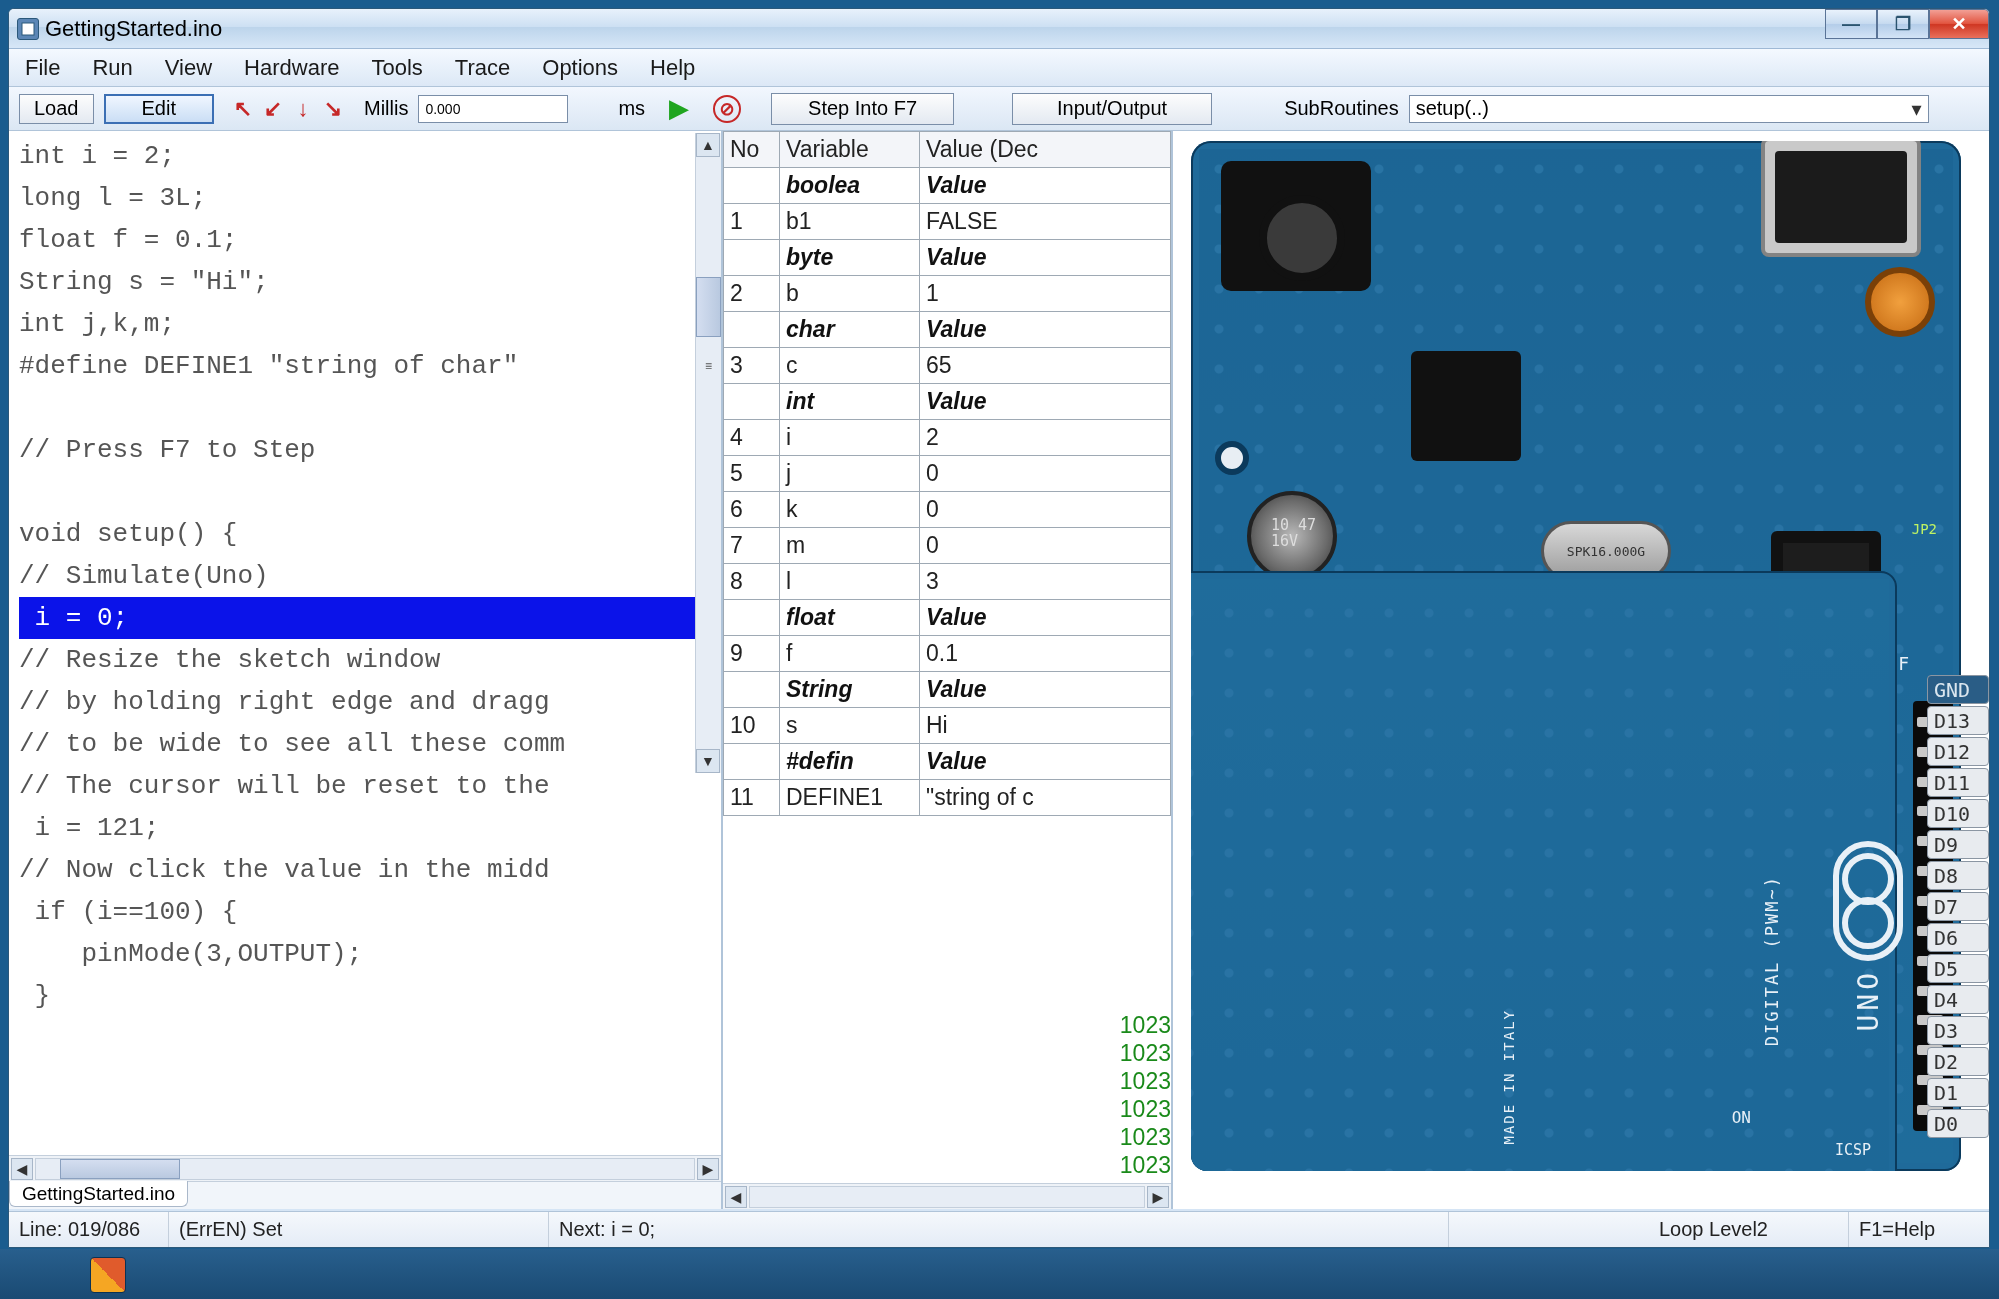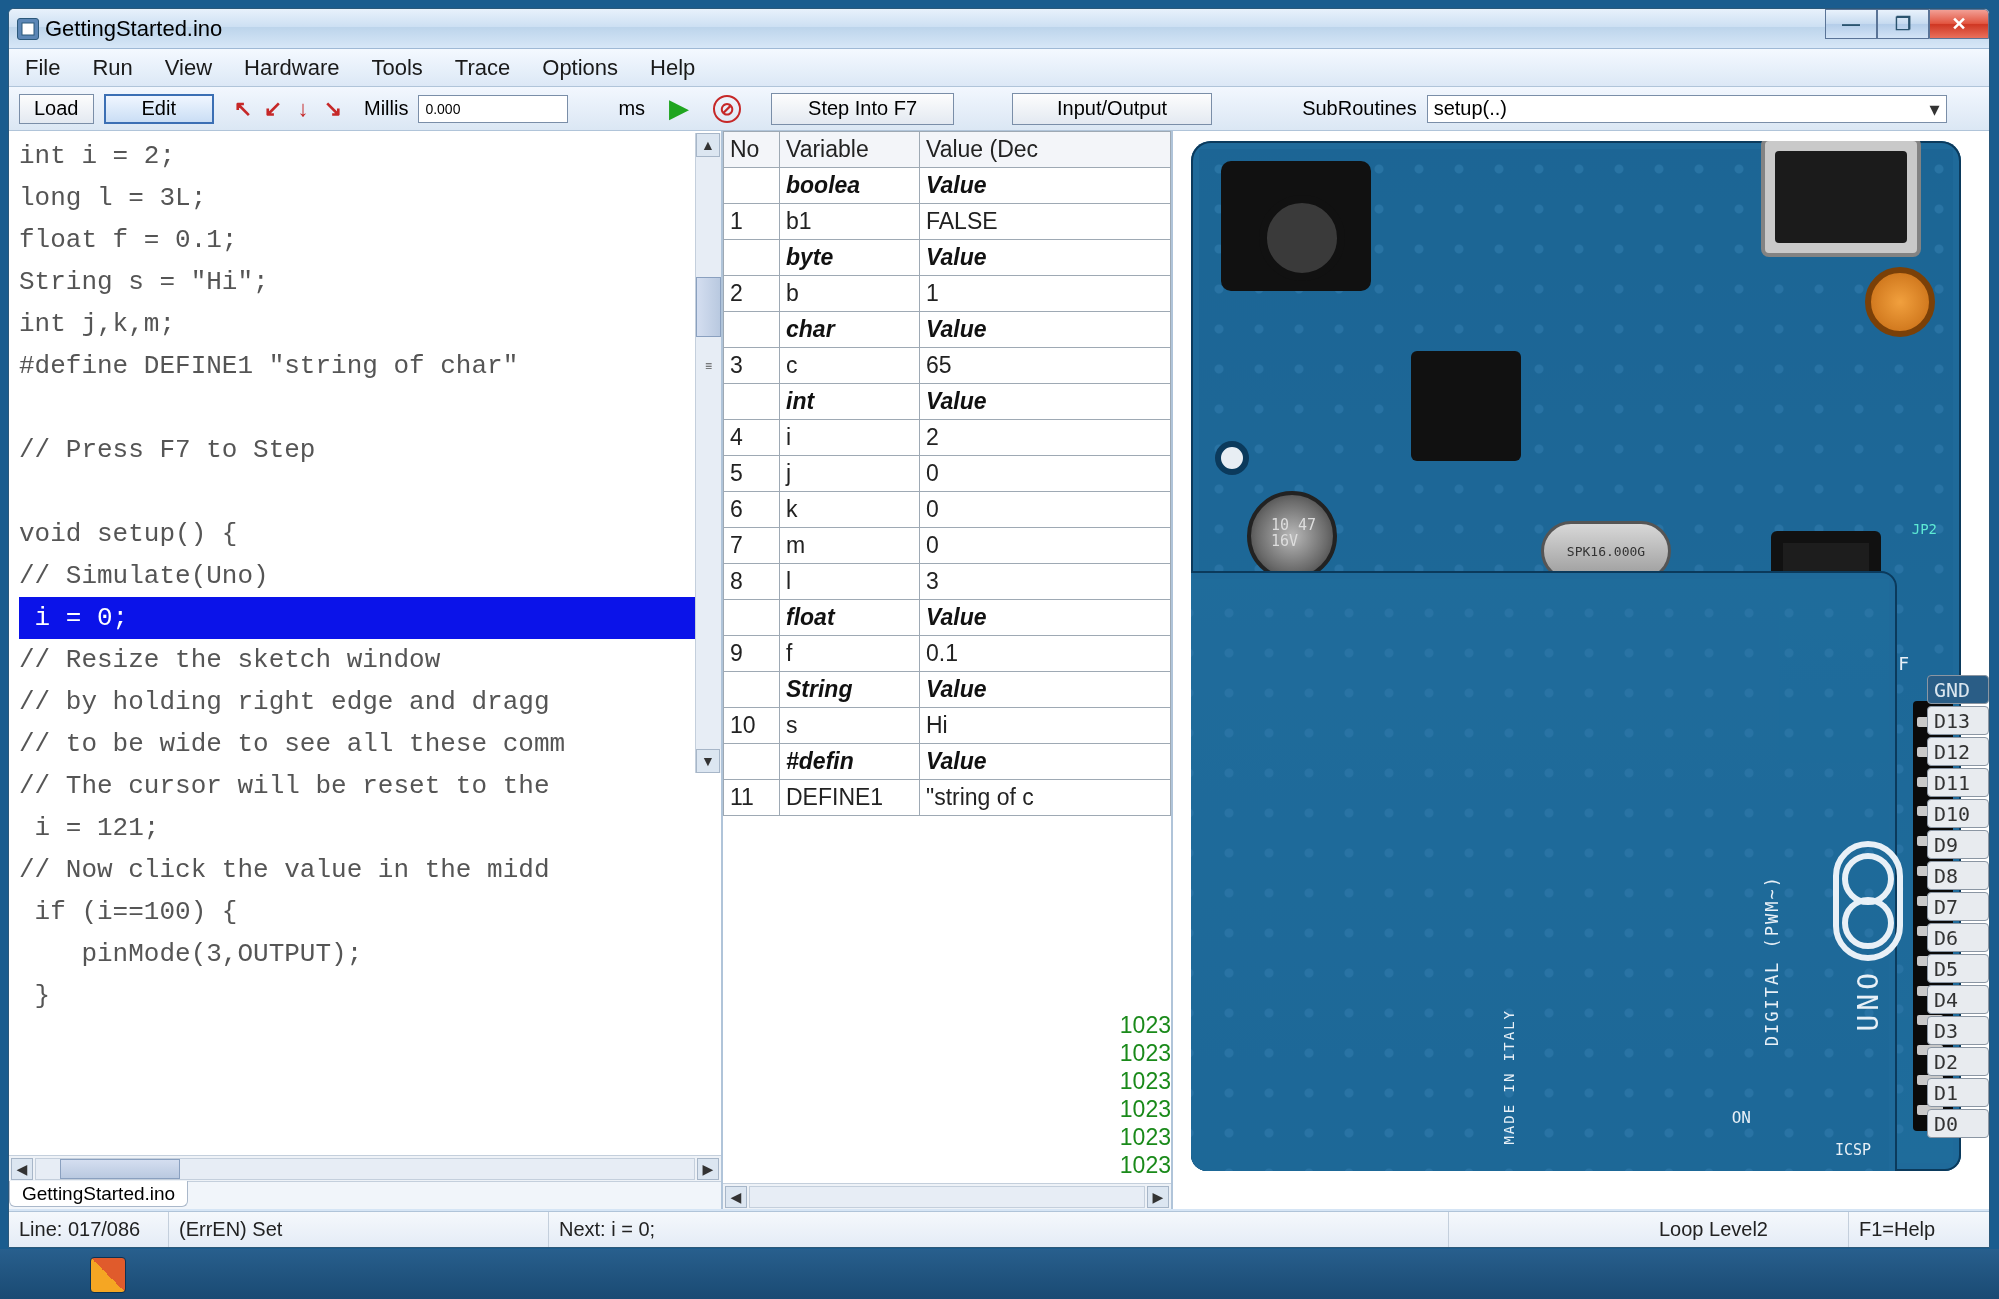--- a/index.html
+++ b/index.html
@@ -136,21 +136,21 @@
   }
   .big-btn {
     border: 1px solid #7a8ea8;
     background: linear-gradient(#fdfdfd,#e3e9f1);
     height: 32px;
     padding: 0 36px;
     font-size: 20px;
     display: flex; align-items: center;
   }
   .io-btn { margin-left: 48px; padding: 0 44px; }
-  .sr-label { margin-left: 80px; font-size: 20px; }
+  .sr-label { margin-left: 62px; font-size: 20px; }
   .sr-select {
     border: 1px solid #7a8ea8;
     background: #fff;
     height: 28px; flex: 1;
     display: flex; align-items: center;
     padding: 0 6px;
     font-size: 20px;
     position: relative;
     max-width: 520px;
   }
@@ -455,21 +455,21 @@
   .uno-logo .inf::before,.uno-logo .inf::after{
     content:"";position:absolute;left:50%;transform:translateX(-50%);
     width:40px;height:40px;border:6px solid #e8f0f7;border-radius:50%;
   }
   .uno-logo .inf::before{top:6px;} .uno-logo .inf::after{bottom:6px;}
   .uno-logo .txt{font-size:28px;letter-spacing:4px;font-family:monospace;writing-mode:vertical-rl;transform:rotate(180deg);margin:0 auto;}
 
   .rxtx{position:absolute;top:460px;right:210px;font-family:monospace;color:#e8f0f7;font-size:16px;line-height:20px;}
   .aref{position:absolute;top:512px;right:52px;font-family:monospace;color:#e8f0f7;font-size:18px;}
   .icsp{position:absolute;bottom:12px;right:90px;font-family:monospace;color:#e8f0f7;font-size:15px;}
-  .jp2{position:absolute;top:380px;right:24px;font-family:monospace;color:#5eead4;font-size:14px;}
+  .jp2{position:absolute;top:380px;right:24px;font-family:monospace;color:#bef264;font-size:14px;}
   .on-lbl{position:absolute;bottom:44px;right:210px;font-family:monospace;color:#e8f0f7;font-size:16px;}
 
   
   .pin-chips{
     position:absolute; top:544px; right:0;
     display:flex;flex-direction:column;gap:2px;
   }
   .pin-chip{
     width:62px;height:29px;
     background:#e8ebef;border:1px solid #8b96a3;
@@ -840,21 +840,21 @@
           <div class="pin-chip">D4</div>
           <div class="pin-chip">D3</div>
           <div class="pin-chip">D2</div>
           <div class="pin-chip">D1</div>
           <div class="pin-chip">D0</div>
         </div>
     </div>
   </div>
 
   <div class="statusbar">
-    <div class="cell" style="width:160px">Line: 017/086</div>
+    <div class="cell" style="width:160px">Line: 019/086</div>
     <div class="cell" style="width:380px">(ErrEN) Set</div>
     <div class="cell" style="width:900px">Next: i = 0;</div>
     <div class="spacer"></div>
     <div class="cell" style="width:200px">Loop Level2</div>
     <div class="cell noborder" style="width:140px">F1=Help</div>
   </div>
 
 </div>
 
 <div class="taskbar">

